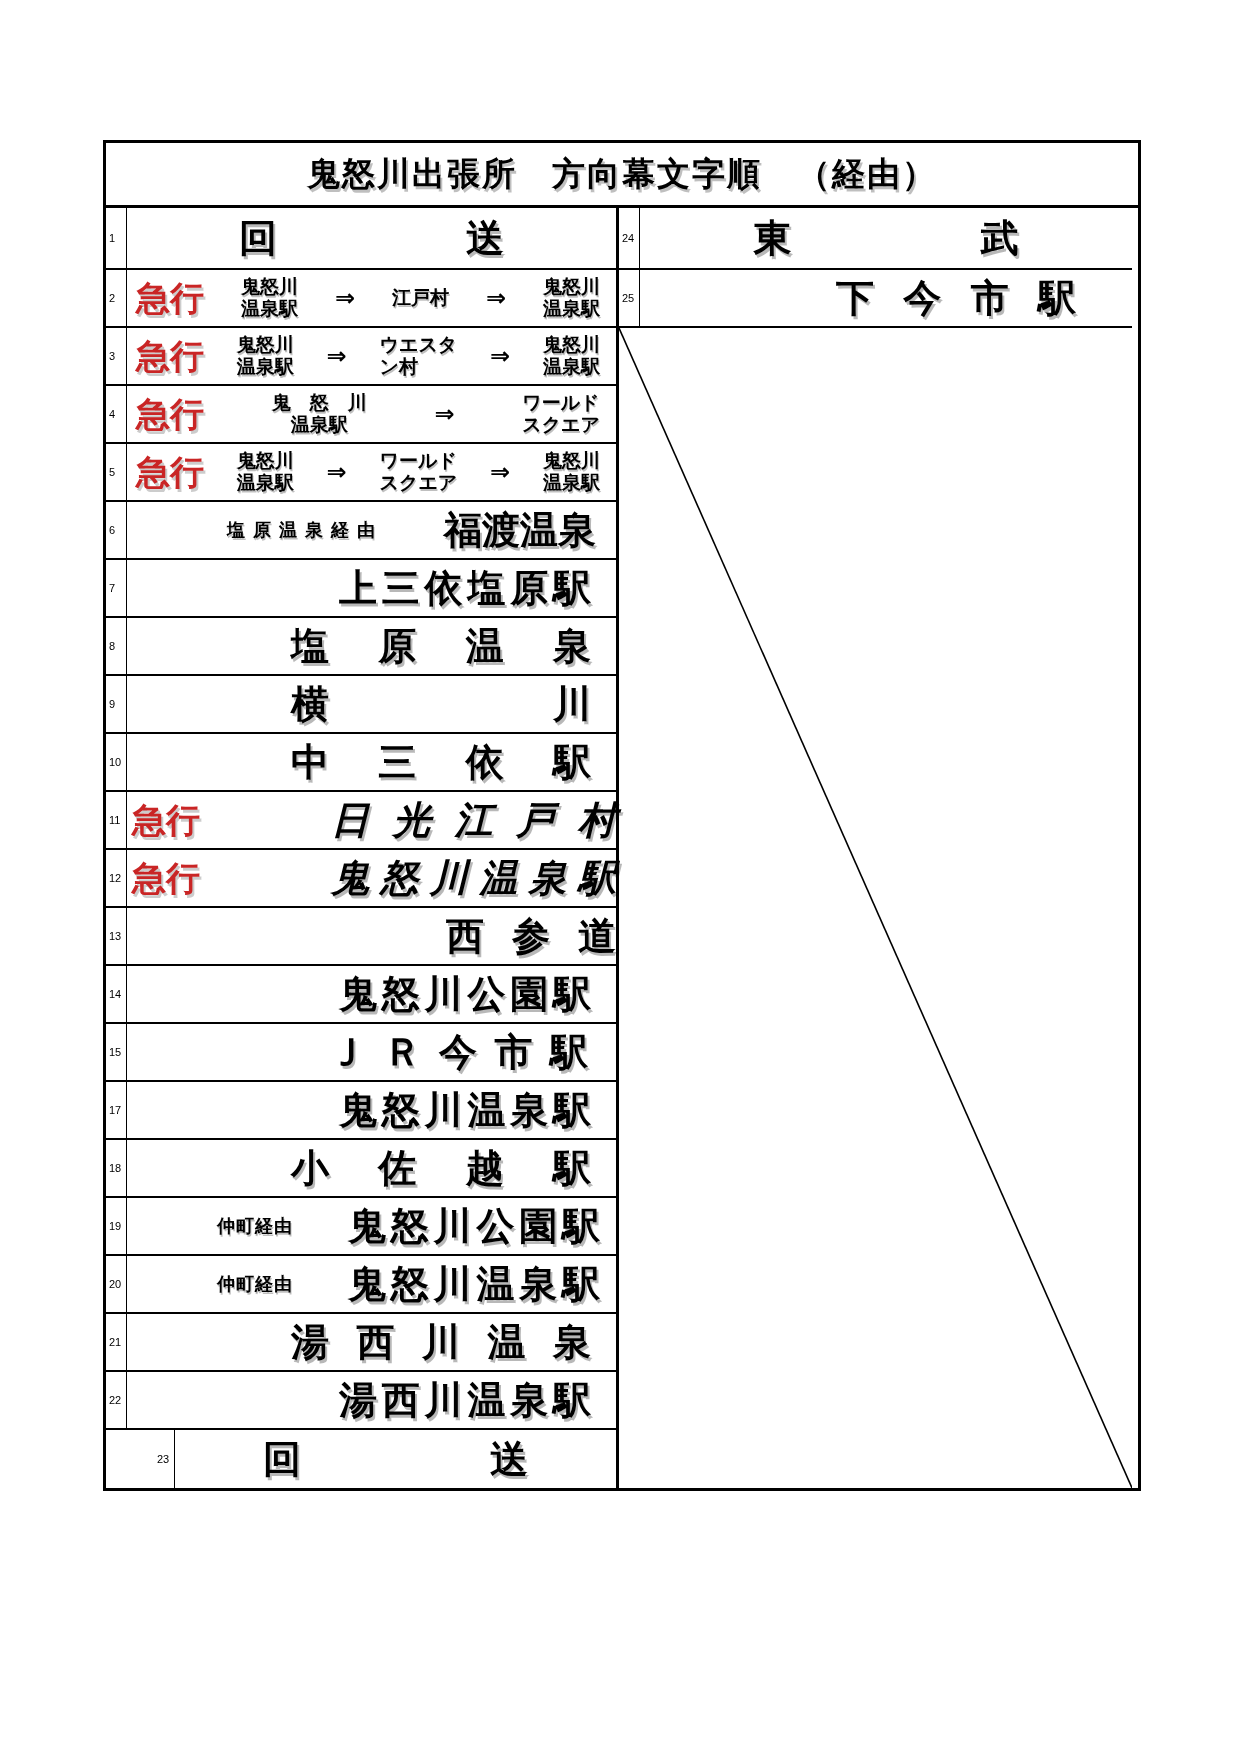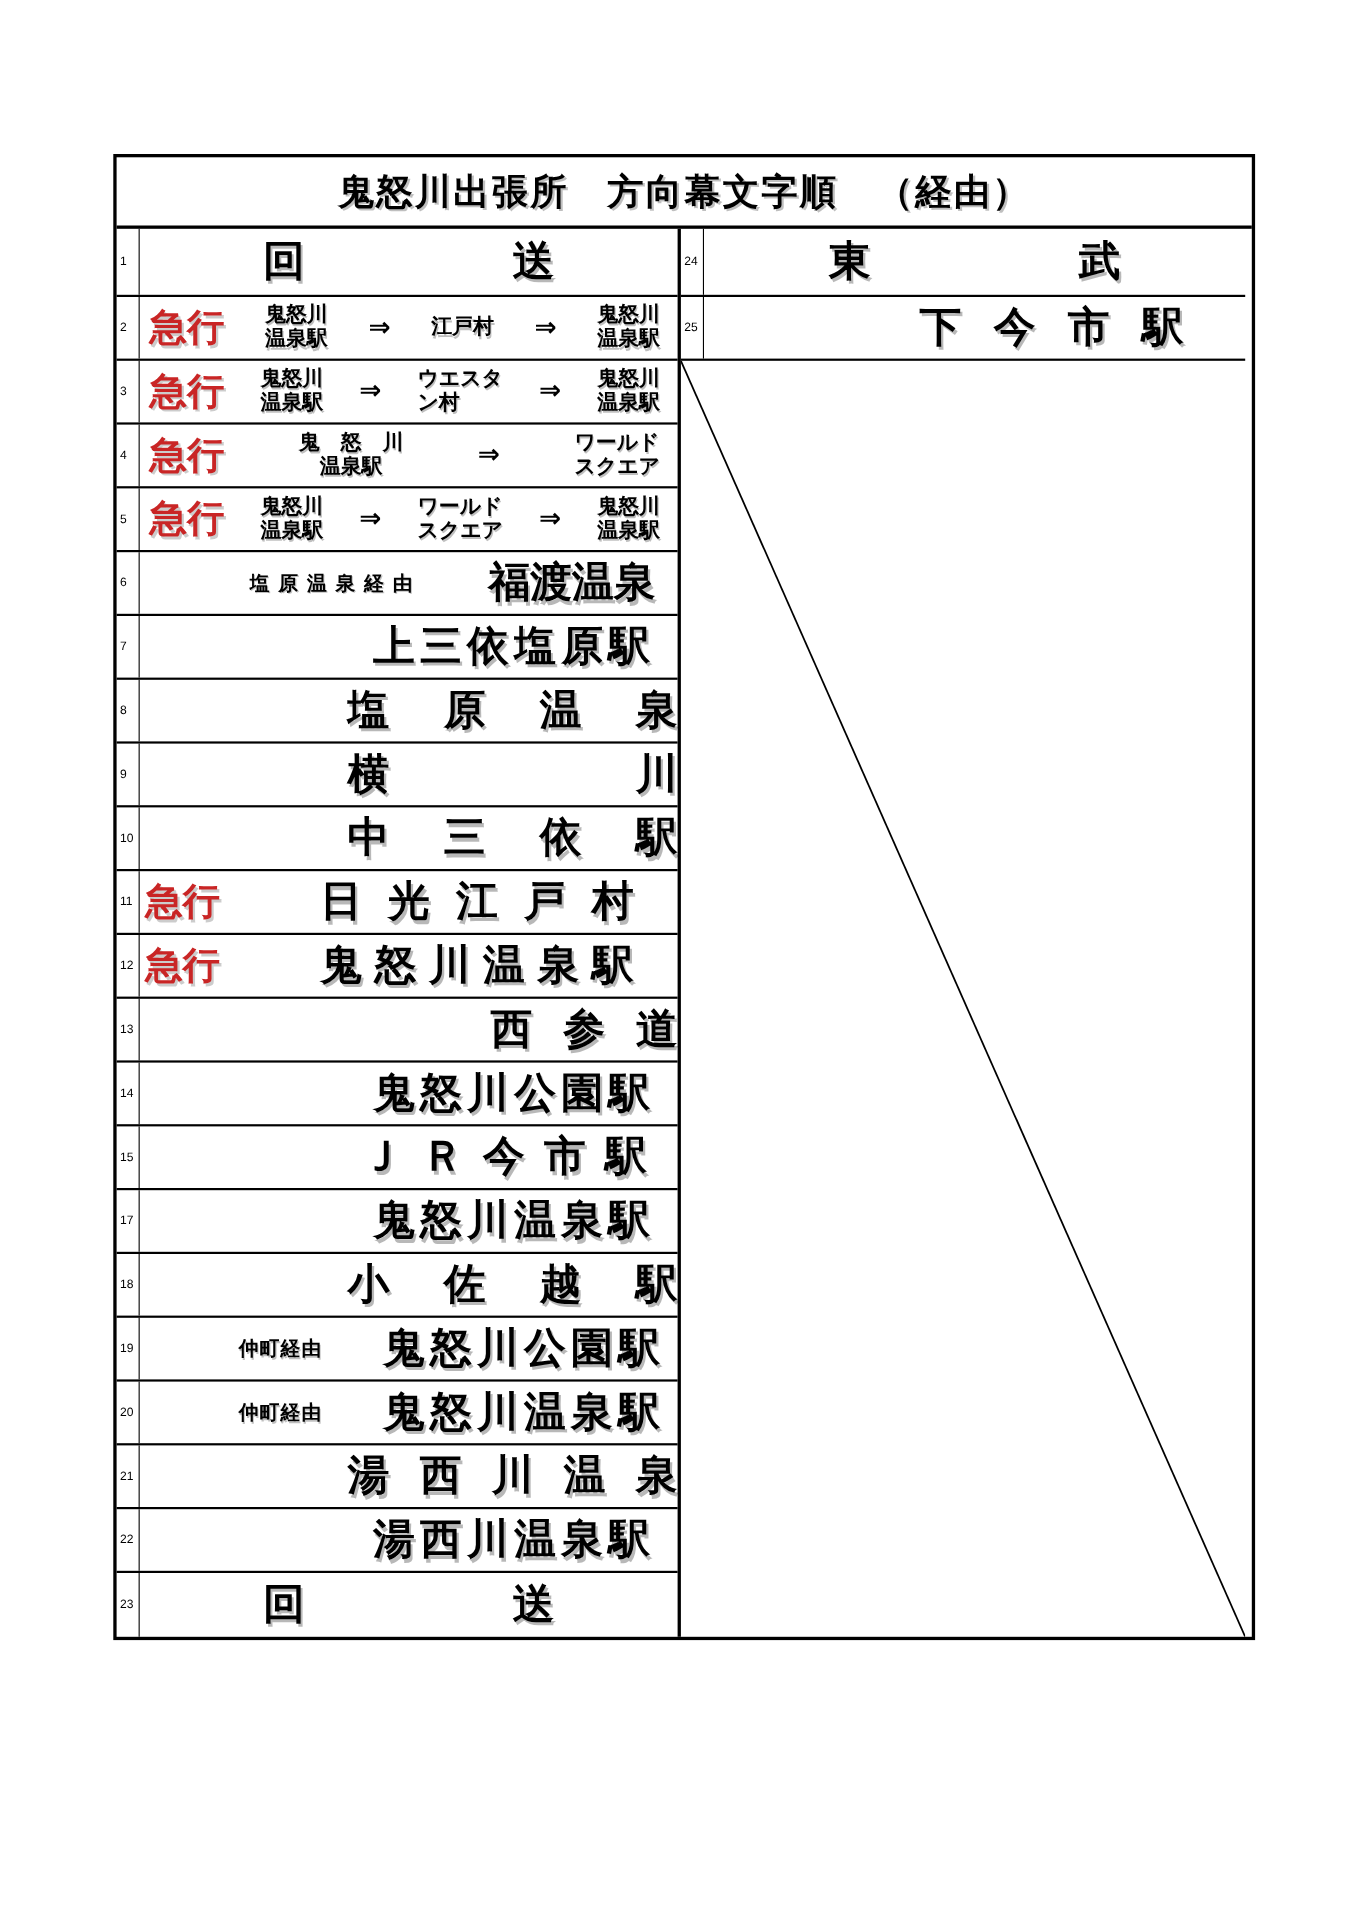--- a/index.html
+++ b/index.html
@@ -9,32 +9,32 @@
        display:flex;flex-direction:column;box-sizing:content-box;}
   .title-row{height:62px;border-bottom:3px solid #000;display:flex;align-items:center;justify-content:center;
        font-size:33px;font-weight:bold;letter-spacing:2px;white-space:nowrap;
        text-shadow:2px 2.5px 0 rgba(0,0,0,0.25);}
   .cols{display:flex;align-items:stretch;}
   .col{width:513px;display:flex;flex-direction:column;box-sizing:border-box;}
   .col-left{border-right:3px solid #000;}
   .row{display:flex;align-items:stretch;height:58px;border-bottom:2px solid #000;box-sizing:border-box;flex:none;}
   .row.tall{height:62px;}
   .col .row:last-child{border-bottom:2px solid #000;}
-  .col-left .row:nth-last-child(1){border-bottom:none;}
+  .col-left .row:nth-last-child(1){border-bottom:none;padding-left:48px;}
   .numcell{width:21px;flex:none;border-right:1px solid #000;display:flex;align-items:center;
        font-size:11px;padding-left:3px;box-sizing:border-box;}
   .cell{flex:1;display:flex;align-items:center;min-width:0;position:relative;}
   .main{font-size:38px;font-weight:bold;line-height:1;white-space:nowrap;
        text-shadow:2px 3px 0 rgba(0,0,0,0.28);}
   .jst{white-space:normal;text-align:justify;text-align-last:justify;}
   .b-center{width:265px;margin:0 auto;}
-  .b-w300{width:300px;margin-left:auto;}
+  .b-w300{width:300px;margin-left:auto;margin-right:25px;}
   .b-w252{width:252px;margin-left:auto;margin-right:25px;}
   .b-w252m{width:252px;margin-left:auto;margin-right:16px;}
-  .b-w285{width:285px;margin-left:auto;margin-right:40px;}
+  .b-w285{width:285px;margin-left:auto;font-style:italic;}
   .b-w170{width:170px;margin-left:auto;}
   .b-w260{width:260px;margin-left:auto;margin-right:28px;}
   .b-w240{width:240px;margin-left:auto;margin-right:56px;}
   .b-w160{margin-left:auto;margin-right:20px;}
   .badge{color:var(--red,#c92525);font-size:34px;font-weight:bold;line-height:1;flex:none;
        padding-left:5px;text-shadow:2px 2.5px 0 rgba(0,0,0,0.2);}
   .prefix{font-size:18px;font-weight:bold;flex:none;text-shadow:1px 1.5px 0 rgba(0,0,0,0.25);}
   .prefix.spread{margin-left:100px;letter-spacing:8px;font-family:Liberation Serif, serif;}
   .prefix.plain{margin-left:90px;letter-spacing:1px;}
   .cell.route{justify-content:space-between;padding:0 16px 0 4px;}

